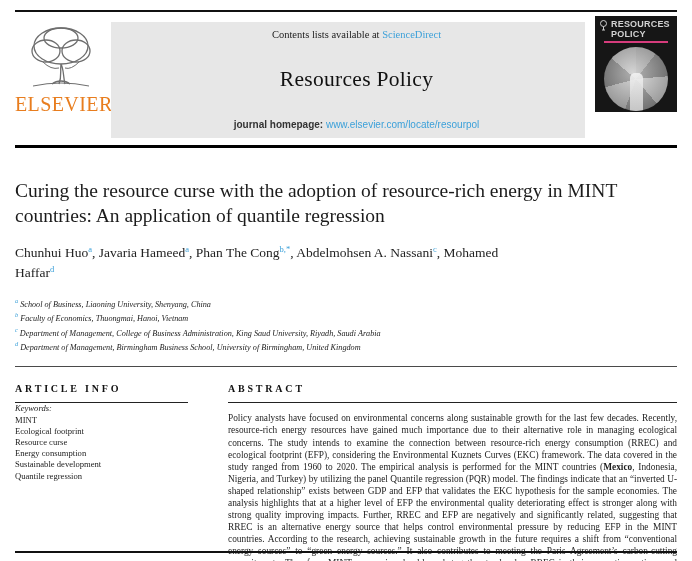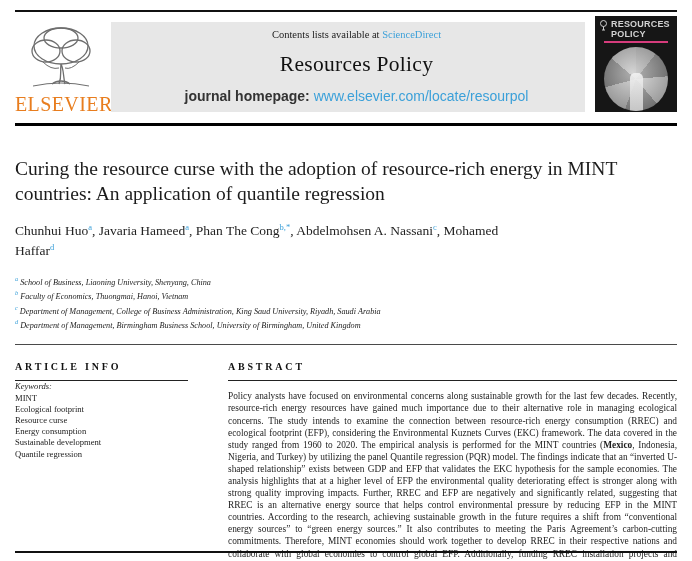--- a/index.html
+++ b/index.html
@@ -15,28 +15,28 @@
   
   .logo-block { width:92px; flex:none; padding-top:8px; text-align:center; }
   .logo-tree { display:block; margin:0 auto; }
   .logo-word {
     font-size:20px; letter-spacing:.4px; color:#e87d1e;
     font-family:"Liberation Serif",serif; margin-top:1px;
   }
 
   
   .banner {
-    flex:1; background:#e7e7e7; margin:8px 10px 0 4px; height:90px;
+    flex:1; background:#e7e7e7; margin:8px 10px 0 4px; height:116px;
     display:flex; flex-direction:column; justify-content:space-between;
     text-align:center; padding:7px 0 8px 17px;
   }
   .contents-line { font-size:10.5px; color:#222; }
   .link { color:#3ba0d9; text-decoration:none; cursor:pointer; }
   .journal-title { font-size:21.5px; color:#111; letter-spacing:.3px; }
-  .homepage-line { font-family:"Liberation Sans",sans-serif; font-size:14px; color:#333; font-weight:bold; }
+  .homepage-line { font-family:"Liberation Sans",sans-serif; font-size:10px; color:#333; font-weight:bold; }
   .homepage-line .link { font-weight:normal; }
 
   
   .cover {
     width:82px; height:96px; flex:none; background:#161616; margin-top:2px;
     padding:4px 4px 0 4px; display:flex; flex-direction:column; align-items:center;
   }
   .cover-head { display:flex; gap:3px; width:100%; align-items:flex-start; }
   .cover-title {
     font-family:"Liberation Sans",sans-serif; font-weight:bold; font-size:9px;

